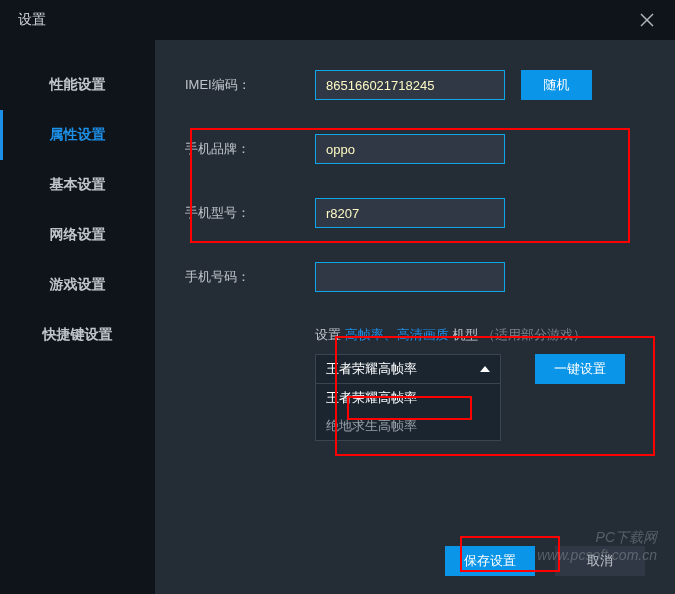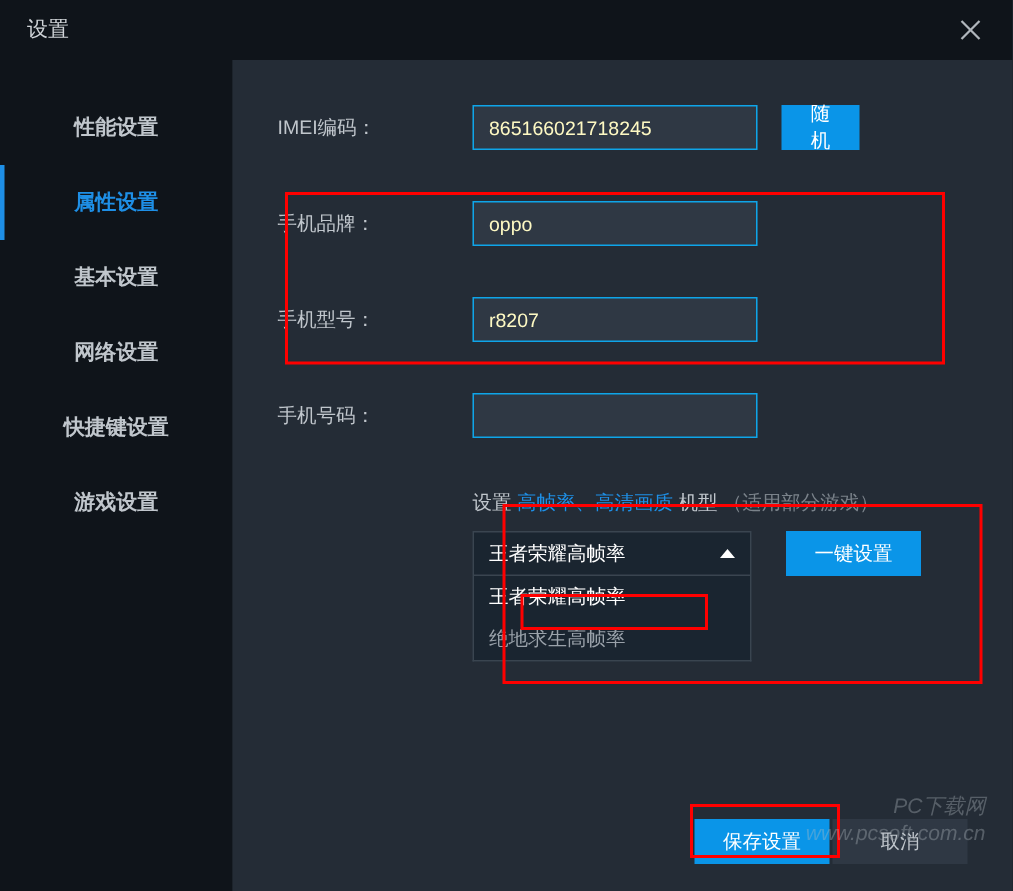--- a/index.html
+++ b/index.html
@@ -94,21 +94,21 @@
   font-size: 13px;
   cursor: pointer;
   display: inline-flex;
   align-items: center;
   justify-content: center;
 }
 .btn.ghost {
   background: #2f3844;
   color: #c0c6cc;
 }
-.btn-random { margin-left: 16px; width: 52px; }
+.btn-random { margin-left: 16px; width: 71px; }
 .red-box1 {
   position: absolute;
   border: 2px solid #ff0000;
   left: 190px; top: 128px;
   width: 440px; height: 115px;
   pointer-events: none;
 }
 .red-box2 {
   position: absolute;
   border: 2px solid #ff0000;
@@ -135,21 +135,21 @@
   margin-left: 130px;
   font-size: 13px;
 }
 .config-line .k { color: #c0c6cc; }
 .config-line .link { color: #1e8fe6; }
 .config-line .hint { color: #7a828a; }
 .dropdown-area {
   margin-top: 10px;
   margin-left: 130px;
   display: flex;
-  gap: 23px;
+  gap: 34px;
   align-items: flex-start;
 }
 .dropdown {
   width: 186px;
   position: relative;
 }
 .dd-selected {
   height: 30px;
   background: #1a2530;
   border: 1px solid #3a4550;
@@ -176,21 +176,21 @@
   font-size: 13px;
   cursor: pointer;
 }
 .dd-item.sel { color: #fff; }
 .btn-onekey { width: 90px; }
 .footer {
   position: absolute;
   bottom: 18px;
   right: 30px;
   display: flex;
-  gap: 2px;
+  gap: 20px;
 }
 .footer .btn { width: 90px; }
 .watermark {
   position: absolute;
   right: 18px;
   bottom: 30px;
   color: rgba(180,188,196,0.35);
   font-size: 14px;
   font-style: italic;
   text-align: right;
@@ -219,24 +219,24 @@
     <div class="sidebar-item active">
         <span>属性设置</span>
       </div>
     <div class="sidebar-item">
         <span>基本设置</span>
       </div>
     <div class="sidebar-item">
         <span>网络设置</span>
       </div>
     <div class="sidebar-item">
+        <span>游戏设置</span>
+      </div>
+    <div class="sidebar-item">
         <span>快捷键设置</span>
-      </div>
-    <div class="sidebar-item">
-        <span>游戏设置</span>
       </div>
   </div>
 
   <div class="content">
 
     <div class="row">
       <span class="label">IMEI编码：</span>
       <input class="input" value="865166021718245" style="">
       <button class="btn btn-random">随机</button>
     </div>

